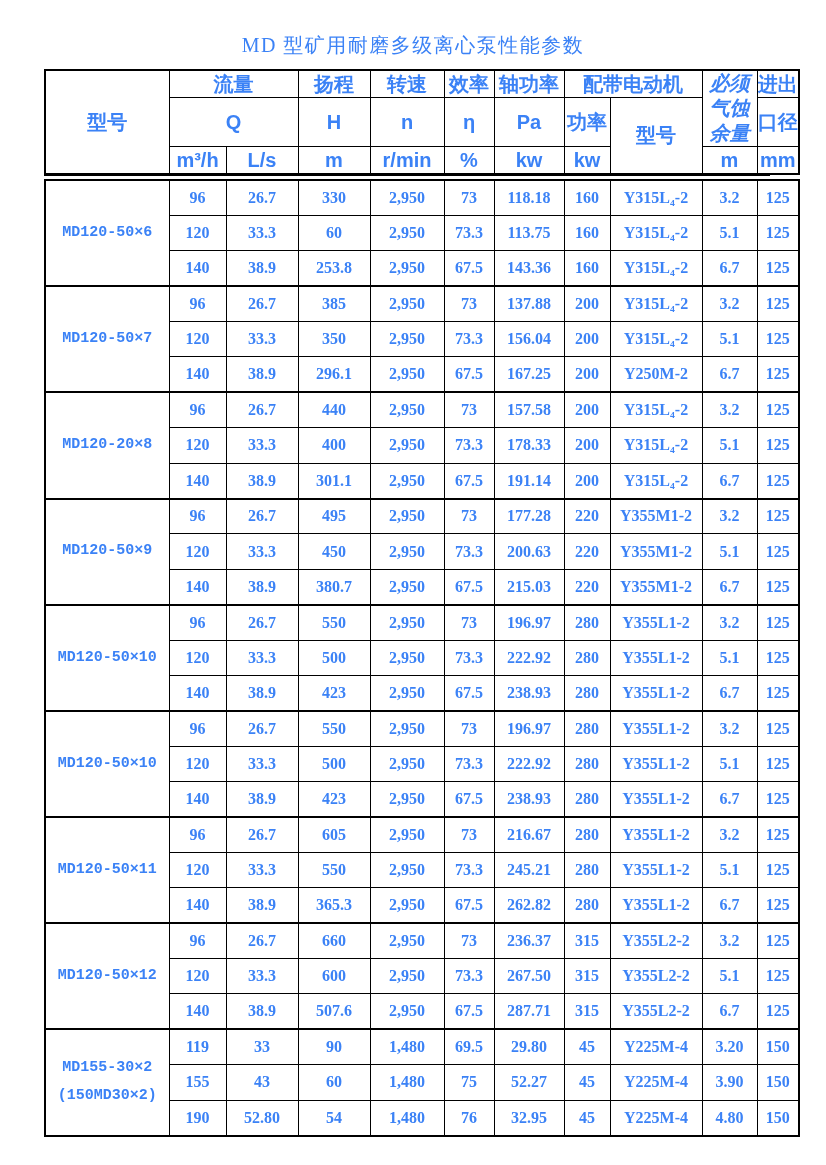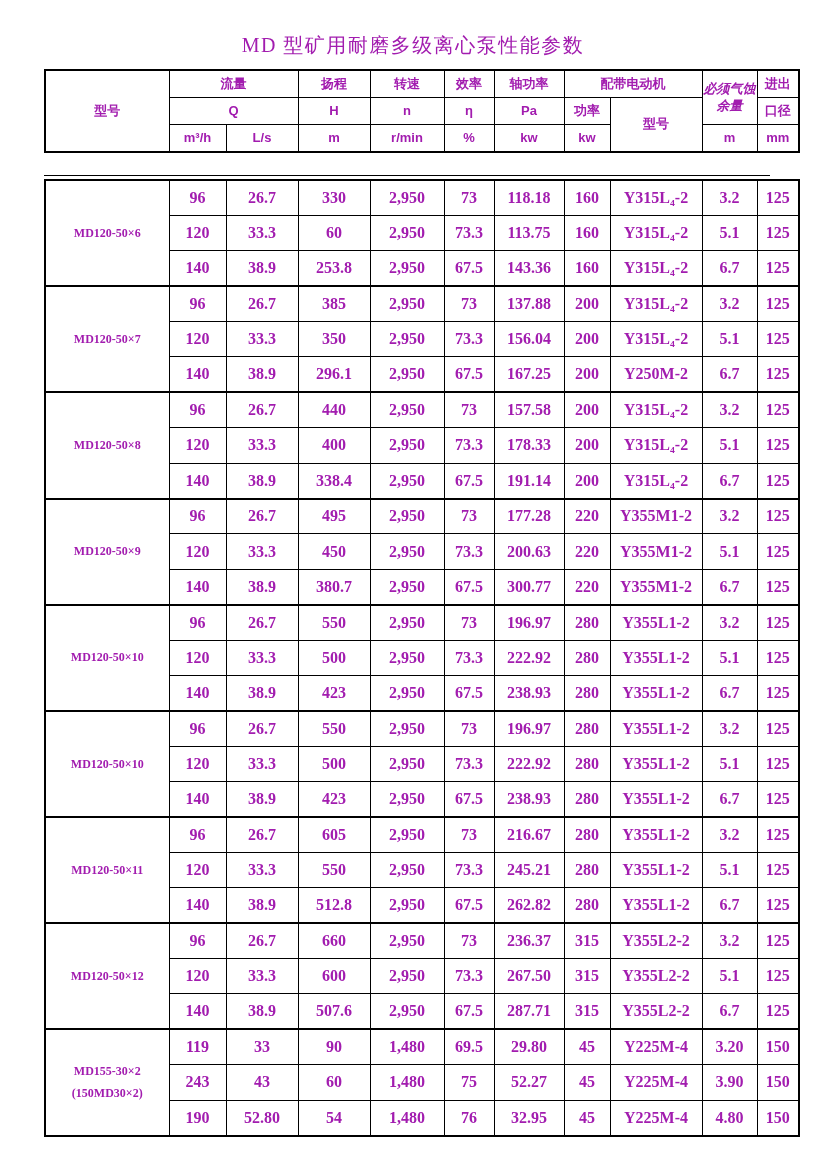--- a/index.html
+++ b/index.html
@@ -1,43 +1,43 @@
 <!DOCTYPE html>
 <html><head>
 <meta charset="utf-8">
 <style>
   html, body { margin:0; padding:0; background:#ffffff; }
   .page {
     position:relative; width:826px; height:1165px; background:#ffffff;
-    color:#a21caf; font-family:"Liberation Serif","DejaVu Serif","DejaVu Sans",serif;
+    color:#3b82f6; font-family:"Liberation Serif","DejaVu Serif","DejaVu Sans",serif;
     overflow:hidden;
   }
   .title {
     position:absolute; top:32px; left:0; width:100%;
     text-align:center; font-size:20px; font-weight:400; letter-spacing:1.5px;
     margin:0;
   }
   table { border-collapse:collapse; table-layout:fixed; position:absolute; left:44px; }
   .hdr { top:69px; width:754px; border:2.5px solid #000; }
   .hdr td {
     border:1.8px solid #000; text-align:center; vertical-align:middle;
-    height:26px; padding:0; font-size:13px; font-weight:bold; line-height:1.25;
+    height:26px; padding:0; font-size:20px; font-weight:bold; line-height:1.25;
     overflow:hidden;
   }
   .hdr td.lat { font-family:"Liberation Sans","DejaVu Sans",sans-serif; }
   .hdr td.npsh-cell { letter-spacing:0;font-style:italic; }
   .bodytbl { top:179px; width:754px; border:2.5px solid #000; }
   .bodytbl tr { height:35.4px; }
   .bodytbl td {
     border:1.5px solid #000; text-align:center; vertical-align:middle;
     padding:0; font-size:16px; font-weight:bold; overflow:hidden;
   }
   .bodytbl tr.group-start > td { border-top:2.2px solid #000; }
   .bodytbl td.model-cell {
-    font-size:12px; white-space:pre-line; line-height:1.9;
+    font-size:15px; white-space:pre-line; line-height:1.9;font-family:Liberation Mono, monospace;
   }
   .top-rule {
     position:absolute; top:175px; left:44px; width:726px; height:1px;
     background:#000;
   }
 </style>
 </head>
 <body>
 
 <div class="page">
@@ -179,21 +179,21 @@
           <td>296.1</td>
           <td>2,950</td>
           <td>67.5</td>
           <td>167.25</td>
           <td>200</td>
           <td>Y250M-2</td>
           <td>6.7</td>
           <td>125</td>
         </tr>
         <tr class="group-start">
-          <td rowspan="3" class="model-cell">MD120-50×8</td>
+          <td rowspan="3" class="model-cell">MD120-20×8</td>
           <td>96</td>
           <td>26.7</td>
           <td>440</td>
           <td>2,950</td>
           <td>73</td>
           <td>157.58</td>
           <td>200</td>
           <td>Y315L₄-2</td>
           <td>3.2</td>
           <td>125</td>
@@ -206,21 +206,21 @@
           <td>73.3</td>
           <td>178.33</td>
           <td>200</td>
           <td>Y315L₄-2</td>
           <td>5.1</td>
           <td>125</td>
         </tr>
         <tr>
           <td>140</td>
           <td>38.9</td>
-          <td>338.4</td>
+          <td>301.1</td>
           <td>2,950</td>
           <td>67.5</td>
           <td>191.14</td>
           <td>200</td>
           <td>Y315L₄-2</td>
           <td>6.7</td>
           <td>125</td>
         </tr>
         <tr class="group-start">
           <td rowspan="3" class="model-cell">MD120-50×9</td>
@@ -246,21 +246,21 @@
           <td>Y355M1-2</td>
           <td>5.1</td>
           <td>125</td>
         </tr>
         <tr>
           <td>140</td>
           <td>38.9</td>
           <td>380.7</td>
           <td>2,950</td>
           <td>67.5</td>
-          <td>300.77</td>
+          <td>215.03</td>
           <td>220</td>
           <td>Y355M1-2</td>
           <td>6.7</td>
           <td>125</td>
         </tr>
         <tr class="group-start">
           <td rowspan="3" class="model-cell">MD120-50×10</td>
           <td>96</td>
           <td>26.7</td>
           <td>550</td>
@@ -354,21 +354,21 @@
           <td>73.3</td>
           <td>245.21</td>
           <td>280</td>
           <td>Y355L1-2</td>
           <td>5.1</td>
           <td>125</td>
         </tr>
         <tr>
           <td>140</td>
           <td>38.9</td>
-          <td>512.8</td>
+          <td>365.3</td>
           <td>2,950</td>
           <td>67.5</td>
           <td>262.82</td>
           <td>280</td>
           <td>Y355L1-2</td>
           <td>6.7</td>
           <td>125</td>
         </tr>
         <tr class="group-start">
           <td rowspan="3" class="model-cell">MD120-50×12</td>
@@ -415,21 +415,21 @@
           <td>90</td>
           <td>1,480</td>
           <td>69.5</td>
           <td>29.80</td>
           <td>45</td>
           <td>Y225M-4</td>
           <td>3.20</td>
           <td>150</td>
         </tr>
         <tr>
-          <td>243</td>
+          <td>155</td>
           <td>43</td>
           <td>60</td>
           <td>1,480</td>
           <td>75</td>
           <td>52.27</td>
           <td>45</td>
           <td>Y225M-4</td>
           <td>3.90</td>
           <td>150</td>
         </tr>

